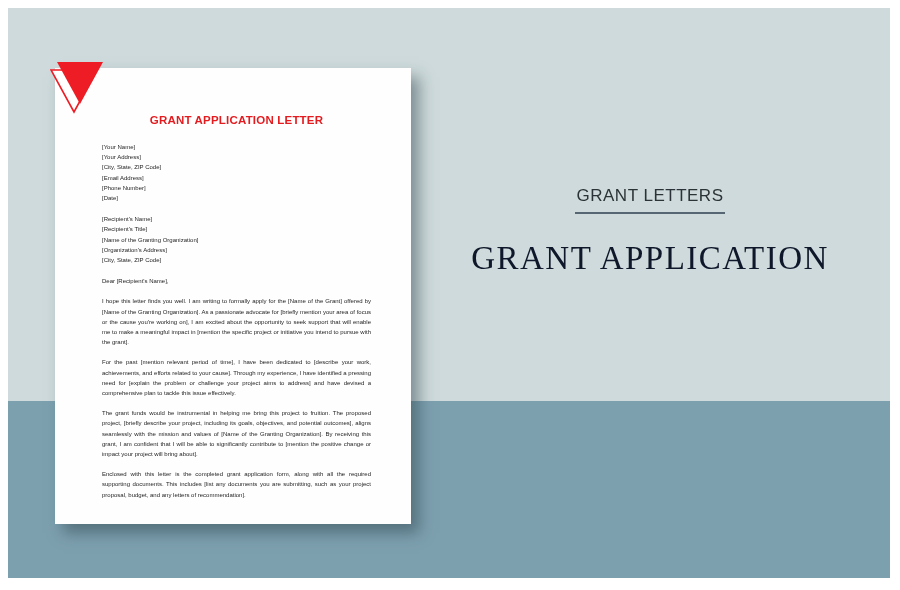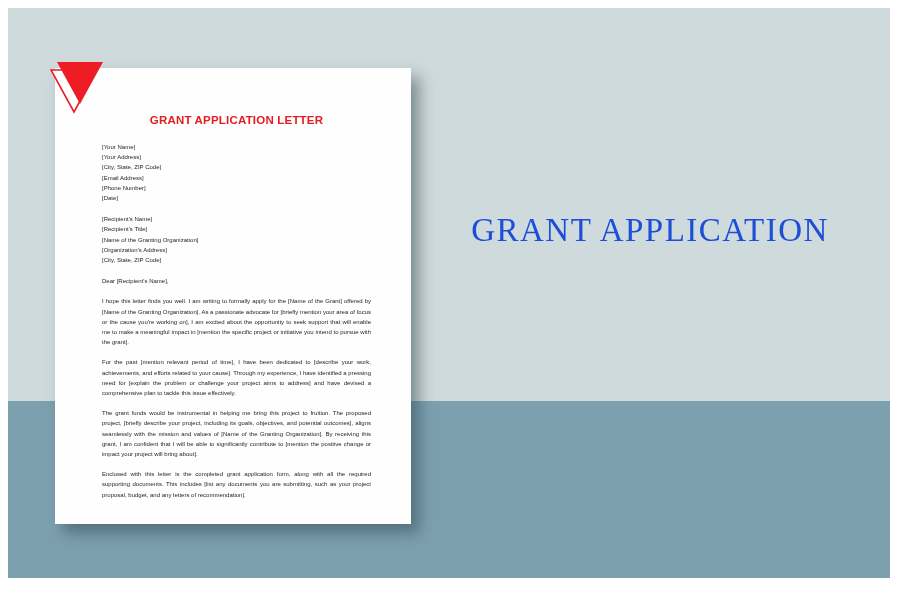--- a/index.html
+++ b/index.html
@@ -37,21 +37,21 @@
   
   .right-panel{
     position:absolute;left:432px;top:178px;width:420px;text-align:center;
   }
   .category{
     display:inline-block;font-size:17px;letter-spacing:0.5px;color:#2c3338;
     padding:0 2px 6px 2px;border-bottom:2px solid #566672;
   }
   .big-title{
     margin:22px 0 0 0;font-family:"Liberation Serif", serif;font-weight:normal;
-    font-size:33px;line-height:44px;letter-spacing:1.5px;color:#1d4ed8;
+    font-size:33px;line-height:44px;letter-spacing:1.5px;color:#0f172a;
   }
   .big-title .line{display:block;}
 </style>
 </head>
 <body>
 
 <div class="canvas">
   <div class="band-bottom"></div>
 
   <section class="doc-page">
@@ -83,17 +83,18 @@
       <p class="salutation">Dear [Recipient's Name],</p>
 
       <p class="para">I hope this letter finds you well. I am writing to formally apply for the [Name of the Grant] offered by [Name of the Granting Organization]. As a passionate advocate for [briefly mention your area of focus or the cause you're working on], I am excited about the opportunity to seek support that will enable me to make a meaningful impact in [mention the specific project or initiative you intend to pursue with the grant].</p>
       <p class="para">For the past [mention relevant period of time], I have been dedicated to [describe your work, achievements, and efforts related to your cause]. Through my experience, I have identified a pressing need for [explain the problem or challenge your project aims to address] and have devised a comprehensive plan to tackle this issue effectively.</p>
       <p class="para">The grant funds would be instrumental in helping me bring this project to fruition. The proposed project, [briefly describe your project, including its goals, objectives, and potential outcomes], aligns seamlessly with the mission and values of [Name of the Granting Organization]. By receiving this grant, I am confident that I will be able to significantly contribute to [mention the positive change or impact your project will bring about].</p>
       <p class="para">Enclosed with this letter is the completed grant application form, along with all the required supporting documents. This includes [list any documents you are submitting, such as your project proposal, budget, and any letters of recommendation].</p>
     </div>
   </section>
 
   <aside class="right-panel">
+    <div class="category">GRANT LETTERS</div>
     <h2 class="big-title">
       <span class="line">GRANT APPLICATION</span>
     </h2>
   </aside>
 </div>
 
 </body></html>

